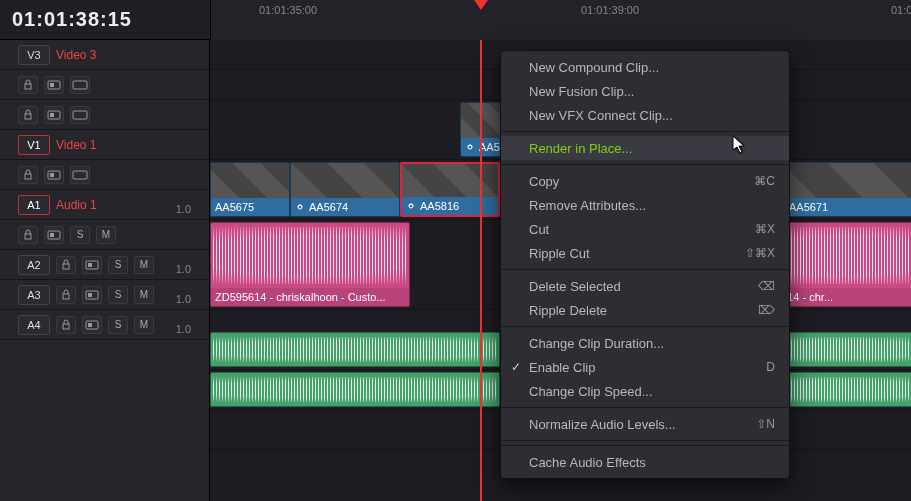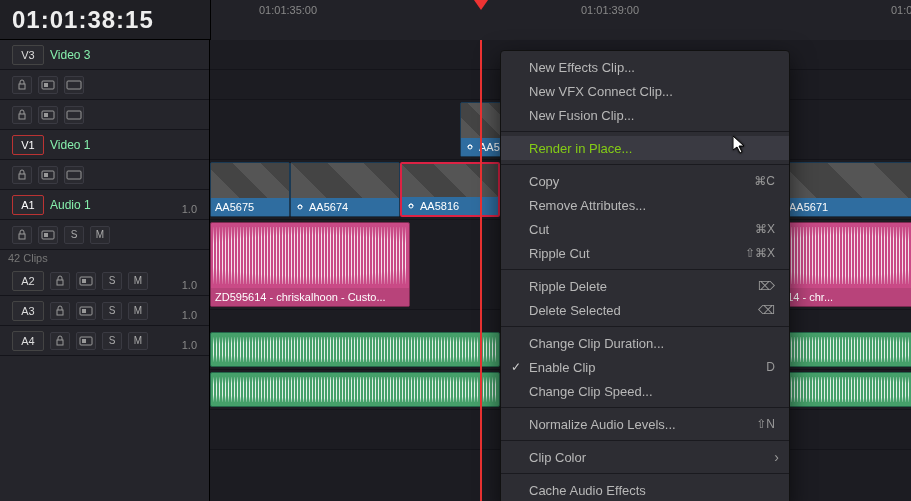--- a/index.html
+++ b/index.html
@@ -1,33 +1,33 @@
 <!DOCTYPE html>
 <html><head>
 <meta charset="utf-8">
 <style>
   * { box-sizing: border-box; margin: 0; padding: 0; font-family: -apple-system, "Helvetica Neue", Arial, sans-serif; }
   body { background:#1f1f24; color:#c8c8c8; width:911px; height:501px; overflow:hidden; font-size:13px; }
   .root { display:flex; flex-direction:column; height:100%; }
   .tc-row { height:40px; display:flex; align-items:center; border-bottom:1px solid #000; }
-  .tc-val { color:#eee; font-size:24px; font-weight:600; letter-spacing:1px; padding-left:12px; width:210px; }
+  .tc-val { color:#eee; font-size:20px; font-weight:600; letter-spacing:1px; padding-left:12px; width:210px; }
   .ruler { flex:1; height:40px; background:#222228; position:relative; border-left:1px solid #000; }
   .ruler .tick { position:absolute; top:4px; font-size:11px; color:#888; }
   .playhead-top { position:absolute; top:0; left:0; width:14px; height:14px; }
   .playhead-top svg { display:block; }
   .workspace { flex:1; display:flex; position:relative; }
   .track-headers { width:210px; background:#25252b; border-right:1px solid #000; display:flex; flex-direction:column; }
   .track-area { flex:1; position:relative; background:#1c1c22; overflow:hidden; }
 
-  .th-row { display:flex; align-items:center; border-bottom:1px solid #14141a; padding:4px 12px; gap:6px; }
+  .th-row { display:flex; align-items:center; border-bottom:1px solid #14141a; padding:4px 18px; gap:6px; }
   .th-row.short { height:30px; }
   .th-badge { min-width:32px; height:20px; border:1px solid #444; border-radius:2px; display:flex; align-items:center; justify-content:center; font-size:11px; color:#ddd; background:#2a2a30; padding:0 4px;}
   .th-badge.v-sel { border-color:#b33; color:#fff; }
   .th-badge.a-sel { border-color:#b33; color:#fff; }
-  .th-name { font-size:12px; color:#86efac; flex:1; }
+  .th-name { font-size:12px; color:#ef4444; flex:1; }
   .th-num { font-size:11px; color:#888; margin-left:auto;margin-top:8px; }
   .th-ico { width:20px; height:18px; border:1px solid #3a3a42; border-radius:2px; display:flex; align-items:center; justify-content:center; background:#2a2a30; }
   .th-ico svg { display:block; }
   .th-sm { font-size:10px; color:#aaa; }
   .clips-count { font-size:11px; color:#777; padding:2px 8px; }
 
   .lane { position:absolute; left:0; right:0; border-bottom:1px solid #14141a; }
   .clip { position:absolute; top:2px; bottom:2px; border-radius:2px; overflow:hidden; display:flex; flex-direction:column; }
   .clip.vid { background:#3b79a8; border:1px solid #1b3a54; }
   .clip.vid.sel { border:2px solid #d24; }
@@ -161,21 +161,20 @@
               <rect x="3" y="3" width="4" height="4" fill="#999"></rect>
             </svg>
           </span>
           <span class="th-ico">
             <span class="th-sm">S</span>
           </span>
           <span class="th-ico">
             <span class="th-sm">M</span>
           </span>
         </div>
-        <div class="clips-count">42 Clips</div>
         <div class="th-row short">
           <div class="th-badge">A2</div>
           <span class="th-ico">
             <svg width="12" height="12">
               <rect x="3" y="5" width="6" height="5" fill="none" stroke="#999" stroke-width="1"></rect>
               <path d="M4 5 V3 a2 2 0 0 1 4 0 V5" fill="none" stroke="#999" stroke-width="1"></path>
             </svg>
           </span>
           <span class="th-ico">
             <svg width="14" height="10">
@@ -325,27 +324,27 @@
             <div class="wave"></div>
           </div>
         </div>
         <div class="lane" style="top: 370px; height: 40px;"></div>
       </div>
   </div>
 </div>
 
 <div class="ctx" id="ctx" style="left: 500px; top: 50px;">
     <div class="item">
-      <span>New Effects Clip...</span>
+      <span>New Compound Clip...</span>
+    </div>
+    <div class="item">
+      <span>New Fusion Clip...</span>
     </div>
     <div class="item">
       <span>New VFX Connect Clip...</span>
-    </div>
-    <div class="item">
-      <span>New Fusion Clip...</span>
     </div>
     <div class="sep"></div>
     <div class="item hi">
       <span>Render in Place...</span>
     </div>
     <div class="sep"></div>
     <div class="item">
       <span>Copy</span>
       <span class="sc">⌘C</span>
     </div>
@@ -355,47 +354,44 @@
     <div class="item">
       <span>Cut</span>
       <span class="sc">⌘X</span>
     </div>
     <div class="item">
       <span>Ripple Cut</span>
       <span class="sc">⇧⌘X</span>
     </div>
     <div class="sep"></div>
     <div class="item">
+      <span>Delete Selected</span>
+      <span class="sc">⌫</span>
+    </div>
+    <div class="item">
       <span>Ripple Delete</span>
       <span class="sc">⌦</span>
-    </div>
-    <div class="item">
-      <span>Delete Selected</span>
-      <span class="sc">⌫</span>
     </div>
     <div class="sep"></div>
     <div class="item">
       <span>Change Clip Duration...</span>
     </div>
     <div class="item chk">
       <span>Enable Clip</span>
       <span class="sc">D</span>
     </div>
     <div class="item">
       <span>Change Clip Speed...</span>
     </div>
     <div class="sep"></div>
     <div class="item">
       <span>Normalize Audio Levels...</span>
       <span class="sc">⇧N</span>
     </div>
     <div class="sep"></div>
-    <div class="item sub">
-      <span>Clip Color</span>
-    </div>
     <div class="sep"></div>
     <div class="item">
       <span>Cache Audio Effects</span>
     </div>
   </div>
 
 <div class="cursor" id="cur" style="left: 733px; top: 136px;">
   <svg width="14" height="18">
       <polygon points="0,0 0,14 4,11 7,17 9,16 6,10 11,10" fill="#fff" stroke="#000" stroke-width="1"></polygon>
     </svg>

